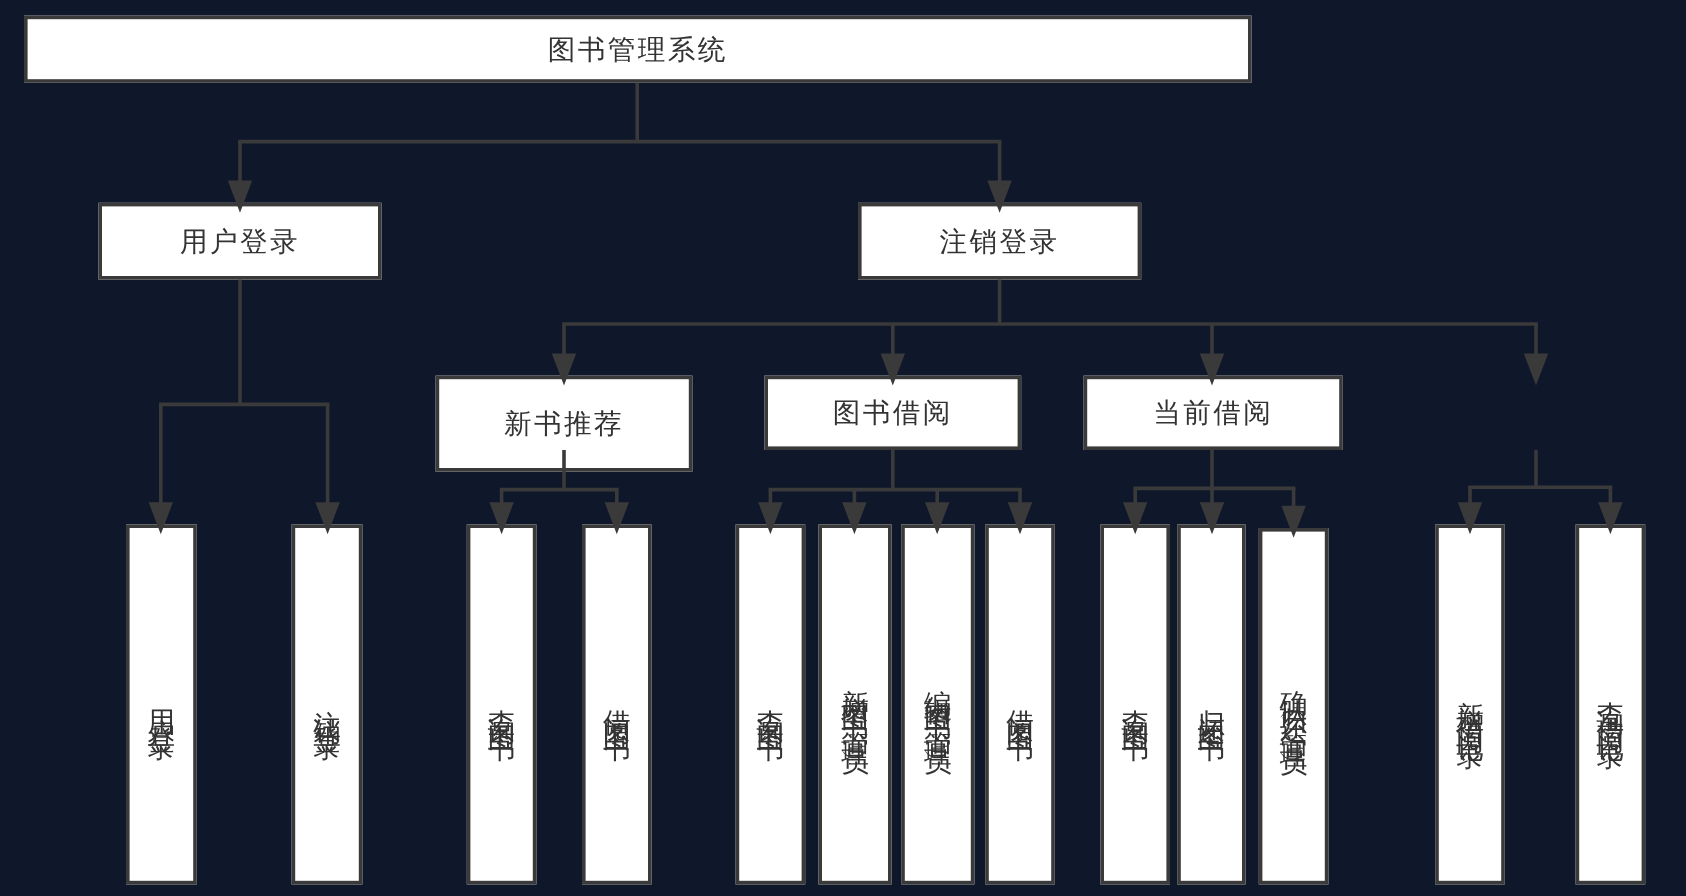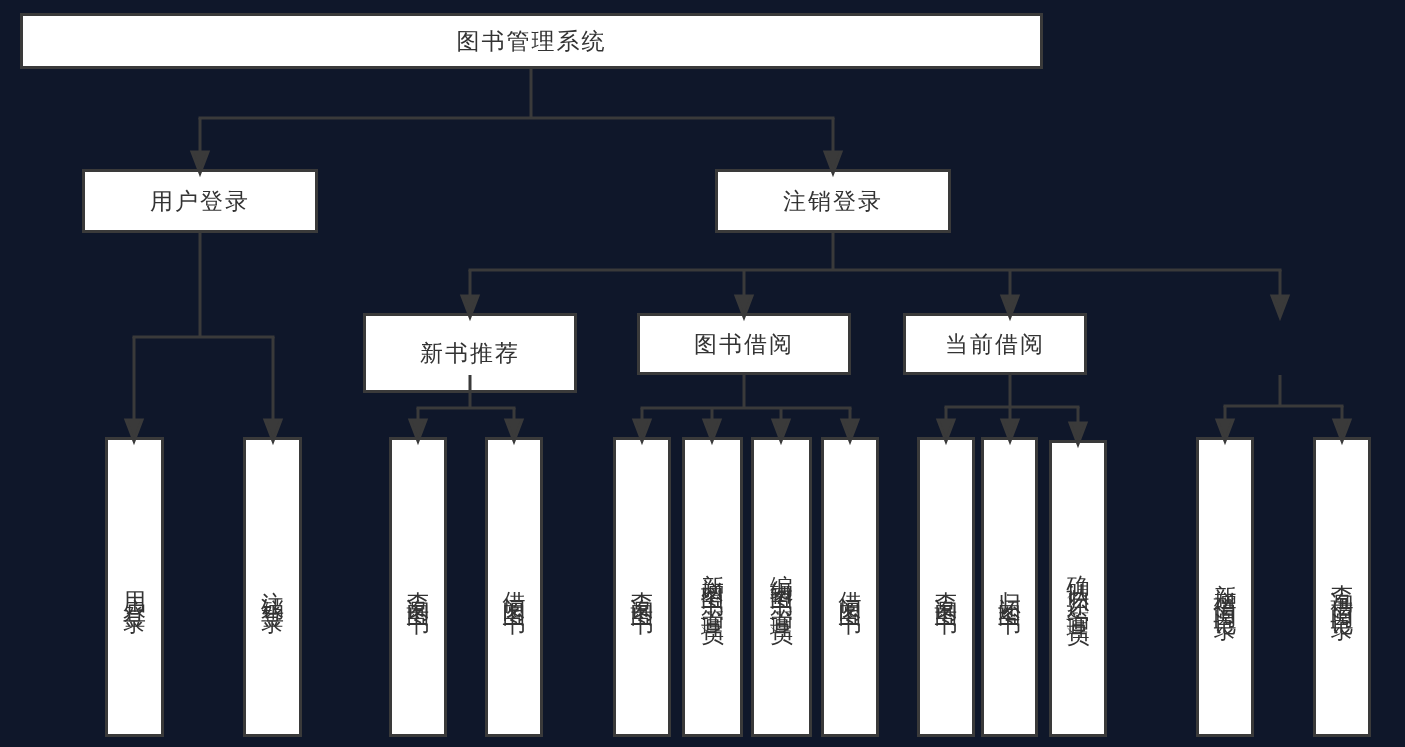--- a/index.html
+++ b/index.html
@@ -141,21 +141,21 @@
   <div class="node leaf" style="left:243px; top:437px; width:59px; height:300px;">
     <span class="vtext">注销登录</span>
   </div>
 
   <div class="node" style="left:363px; top:313px; width:214px; height:80px;">
     <span>新书推荐</span>
   </div>
   <div class="node" style="left:637px; top:313px; width:214px; height:62px;">
     <span>图书借阅</span>
   </div>
-  <div class="node" style="left:903px; top:313px; width:184px; height:62px;">
+  <div class="node" style="left:903px; top:313px; width:216px; height:62px;">
     <span>当前借阅</span>
   </div>
 
   <div class="node leaf" style="left:389px; top:437px; width:58px; height:300px;">
     <span class="vtext">查询图书</span>
   </div>
   <div class="node leaf" style="left:485px; top:437px; width:58px; height:300px;">
     <span class="vtext">借阅图书</span>
   </div>
 

